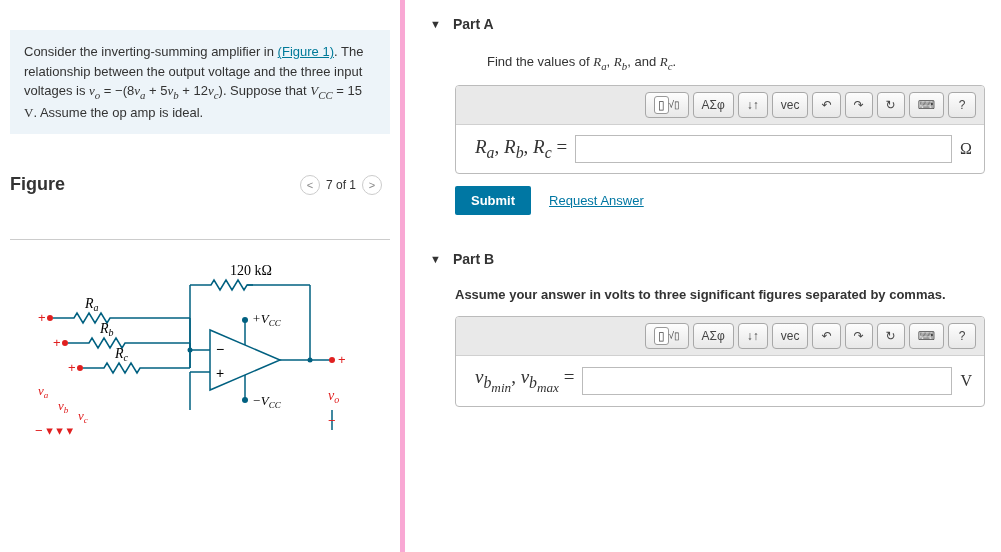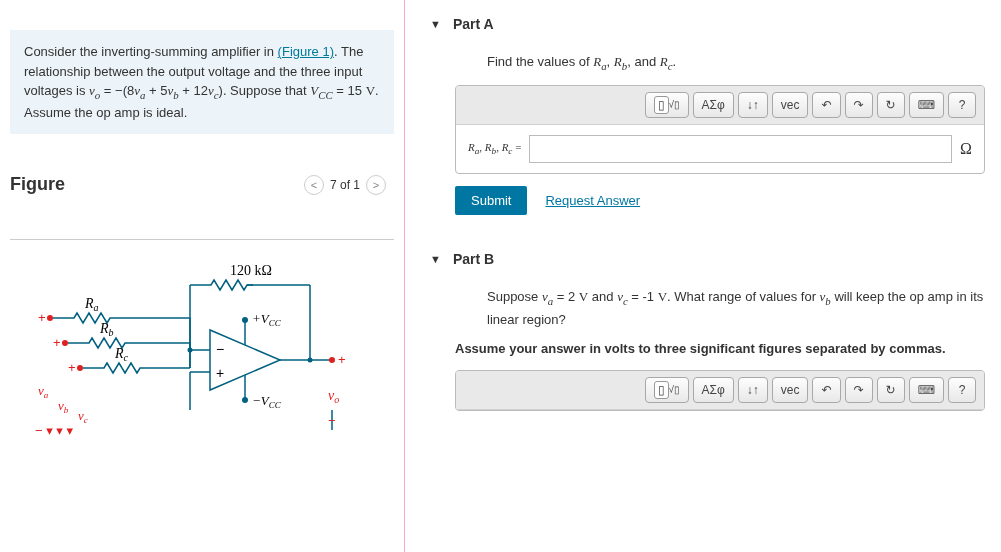--- a/index.html
+++ b/index.html
@@ -1,18 +1,18 @@
 <!DOCTYPE html>
 <html><head>
 <meta charset="utf-8">
 <style>
   * { box-sizing: border-box; margin: 0; padding: 0; }
   body { font-family: Arial, Helvetica, sans-serif; font-size: 13px; color: #333; background: #fff; width: 1001px; height: 552px; overflow: hidden; position: relative; }
   .container { display: flex; height: 100%; }
-  .left-col { width: 405px; padding: 10px 10px 10px 10px; border-right: 1px solid #f9a8d4; position: relative; }
+  .left-col { width: 405px; padding: 10px 10px 10px 10px; border-right: 5px solid #f9a8d4; position: relative; }
   .right-col { flex: 1; padding: 10px 0 10px 25px; overflow: hidden; }
   .prompt-box { background: #edf4f9; padding: 12px 14px; margin-top: 20px; margin-bottom: 20px; font-size: 13px; line-height: 1.5; color: #333; }
   .prompt-box a { color: #007a99; text-decoration: underline; }
   .serif { font-family: 'Times New Roman', serif; }
   .italic { font-style: italic; }
   .figure-header { display: flex; justify-content: space-between; align-items: center; margin-top: 40px; margin-bottom: 8px; padding-right:8px;gap:48px;}
   .figure-title { font-size: 18px; font-weight: bold; color: #333; }
   .figure-nav { display: flex; align-items: center; gap: 6px; font-size: 12px; color: #333; }
   .nav-btn { width: 20px; height: 20px; border: 1px solid #ccc; border-radius: 50%; background: #fff; display: flex; align-items: center; justify-content: center; font-size: 11px; color: #888; cursor: pointer; }
   .figure-body { border-top: 1px solid #ccc; height: 280px; position: relative; overflow-y: scroll; margin-top: 44px; }
@@ -23,25 +23,25 @@
   .circuit-svg { margin: 20px 10px; }
   .part-header { display: flex; align-items: center; gap: 12px; padding: 6px 0; font-weight: bold; font-size: 14px; color: #333; }
   .part-header .caret { font-size: 11px; }
   .part-body { padding: 14px 0 20px 25px; }
   .question-text { font-size: 13px; line-height: 1.6; margin-bottom: 10px; margin-left: 32px; }
   .instruction { font-weight: bold; font-size: 13px; margin-bottom: 14px; }
   .answer-box { border: 1px solid #bbb; border-radius: 4px; padding: 0; overflow: hidden; margin-bottom: 12px; max-width: 530px;}
   .toolbar { background: #e9e9e9; border-bottom: 1px solid #d0d0d0; padding: 6px 8px; display: flex; justify-content: flex-end; gap: 4px; }
   .tool-btn { border: 1px solid #a8a8a8; border-radius: 4px; padding: 4px 8px; font-size: 12px; background: linear-gradient(#fdfdfd,#e8e8e8); color: #444; cursor: pointer; display:flex; align-items:center; justify-content:center; min-width:28px; height:26px;}
   .input-row { display: flex; align-items: center; padding: 10px 12px; gap: 8px; }
-  .var-label { font-family: 'Times New Roman', serif; font-size: 11px; white-space: nowrap; }
+  .var-label { font-family: 'Times New Roman', serif; font-size: 19px; white-space: nowrap; margin-left: 7px; }
   .answer-input { flex: 1; border: 1px solid #bbb; height: 28px; padding: 2px 6px; font-size: 13px; }
   .unit { font-family: 'Times New Roman', serif; font-size: 16px; }
   .actions { display: flex; align-items: center; gap: 18px; }
-  .submit-btn { background: #0077a3; color: #fff; border: none; padding: 7px 16px; font-size: 13px; font-weight: normal; cursor: pointer; border-radius: 2px; }
+  .submit-btn { background: #0077a3; color: #fff; border: none; padding: 7px 16px; font-size: 13px; font-weight: bold; cursor: pointer; border-radius: 2px; }
   .request-link { color: #0077a3; text-decoration: underline; font-size: 13px; cursor: pointer; font-weight:normal;}
   .miniformula { border:1px solid #999; border-radius:3px; padding:1px 3px; display:inline-flex; background:#fff;}
 </style>
 </head>
 <body>
 
 <div class="container">
 
   <div class="left-col">
     <div class="prompt-box">
@@ -166,36 +166,38 @@
         <button class="submit-btn">Submit</button>
         <a class="request-link">Request Answer</a>
       </div>
     </div>
 
     <div class="part-header" style="margin-top:10px">
       <span class="caret">▼</span>
       <span>Part B</span>
     </div>
     <div class="part-body">
-      <div class="question-text">
-        Suppose <span class="serif italic">v<sub>a</sub></span> = 2 <span class="serif">V</span> and <span class="serif italic">v<sub>c</sub></span> = -1 <span class="serif">V</span>. What range of values for <span class="serif italic">v<sub>b</sub></span> will keep the op amp in its linear region?
-      </div>
       <div class="instruction">Assume your answer in volts to three significant figures separated by commas.</div>
 
       <div class="answer-box">
         <div class="toolbar">
           <div class="tool-btn">
               <span class="miniformula">▯</span>
               <span style="font-size:10px">√▯</span>
             </div>
           <div class="tool-btn">ΑΣφ</div>
           <div class="tool-btn">↓↑</div>
           <div class="tool-btn">vec</div>
           <div class="tool-btn">↶</div>
           <div class="tool-btn">↷</div>
           <div class="tool-btn">↻</div>
           <div class="tool-btn">⌨</div>
           <div class="tool-btn">?</div>
         </div>
+        <div class="input-row">
+          <span class="var-label"><span class="serif italic">v<sub>b<sub>min</sub></sub></span>, <span class="serif italic">v<sub>b<sub>max</sub></sub></span> =</span>
+          <input class="answer-input" type="text" style="">
+          <span class="unit">V</span>
+        </div>
       </div>
     </div>
   </div>
 </div>
 
 </body></html>

